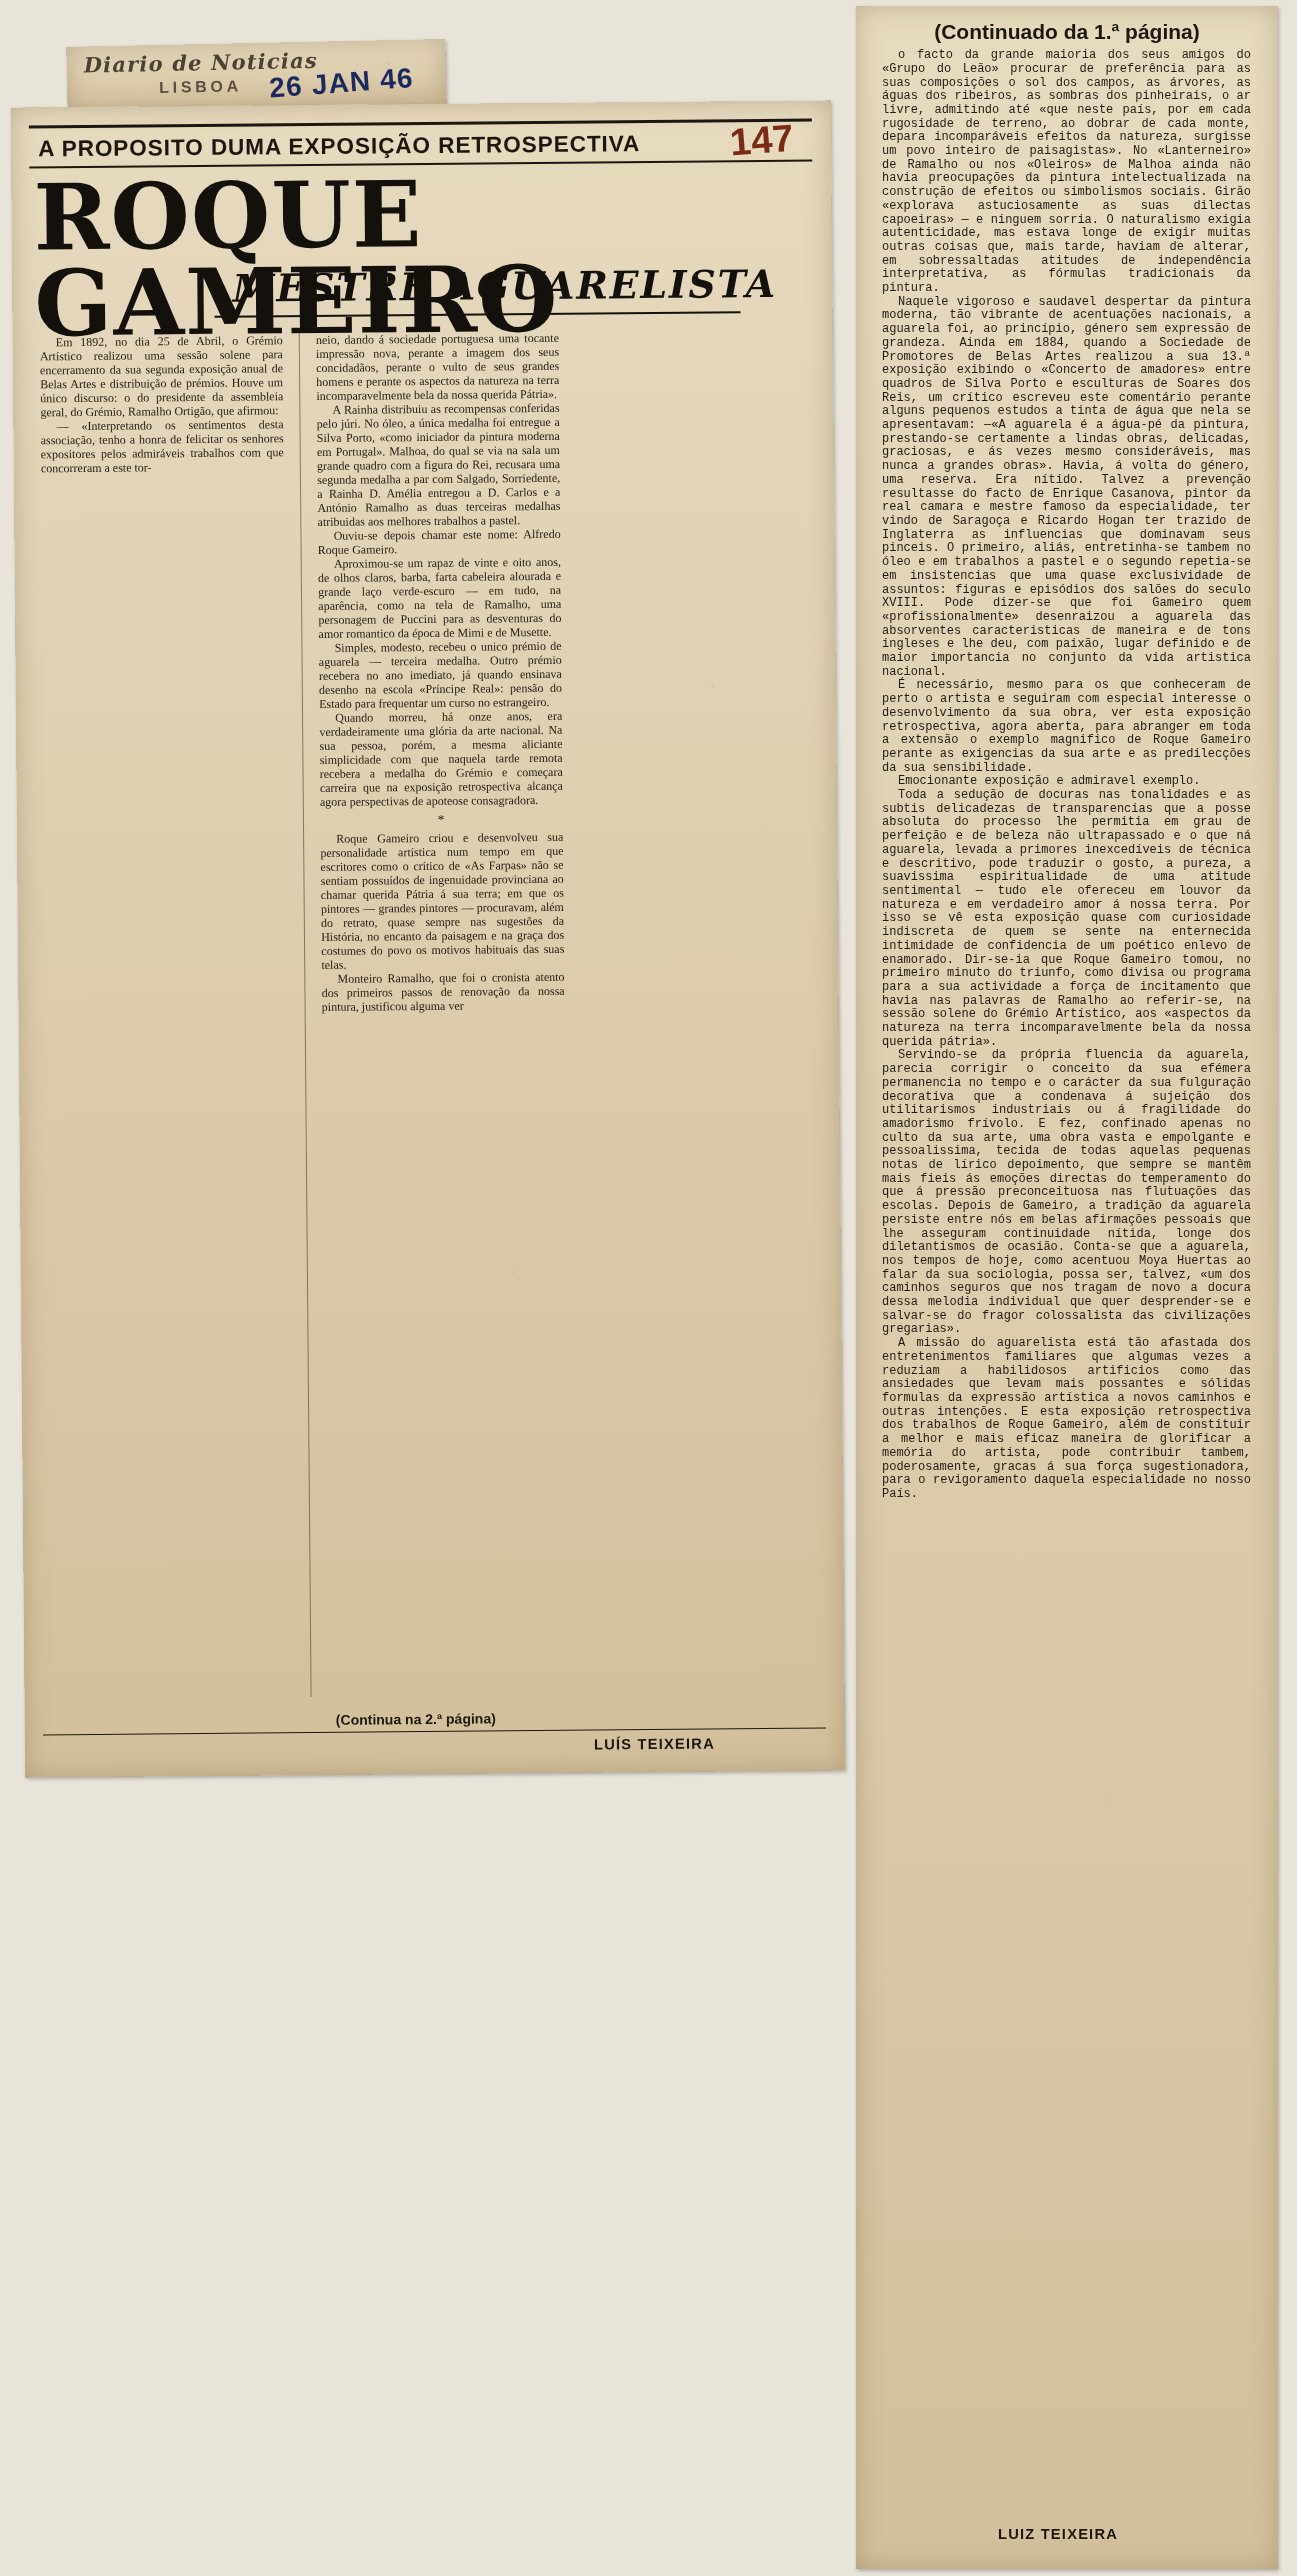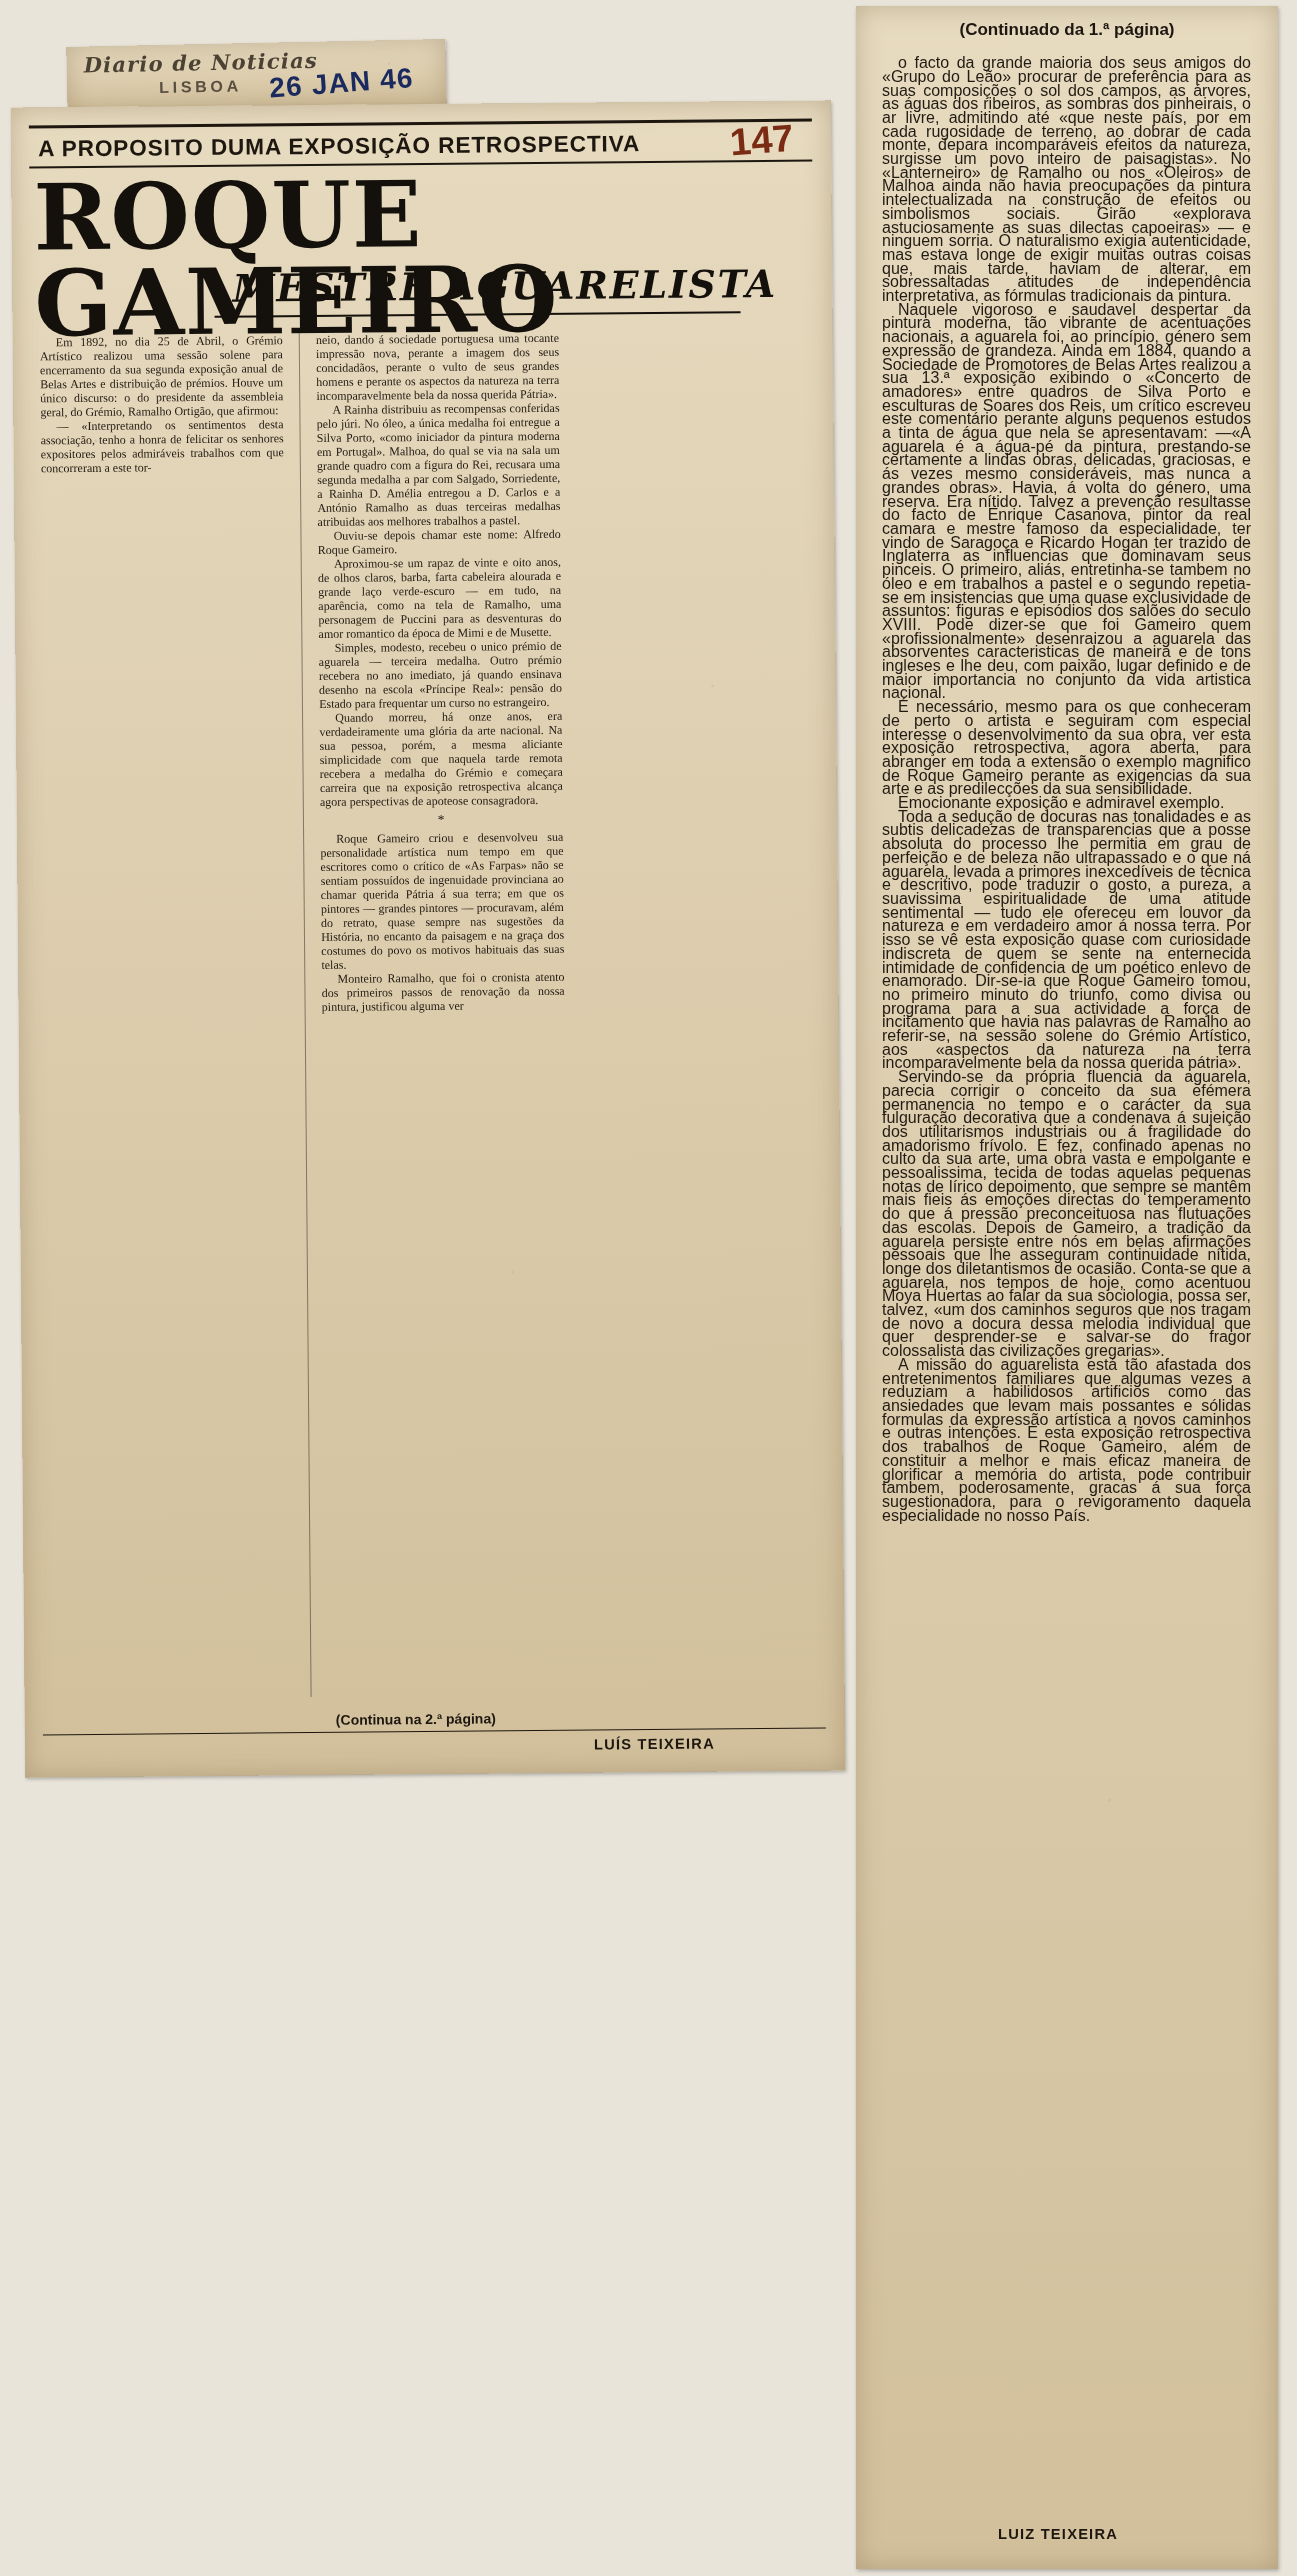--- a/index.html
+++ b/index.html
@@ -119,26 +119,26 @@
   .article-botrule{position:absolute;left:18.3px;top:1627px;width:783px;height:1.2px;background:#1d1710;}
 
   
   #rightcol-clip{
     left:856px;top:6.1px;width:422px;height:2563px;
   }
   #cont-head{
     position:absolute;left:0;top:13.5px;width:422px;
     text-align:center;
     font-family:"Liberation Sans", sans-serif;
-    font-weight:bold;font-size:17px;color:#1d1710;
+    font-weight:bold;font-size:21px;color:#1d1710;
   }
   #rightcol-body{
-    position:absolute;left:26px;top:50px;width:369px;height:2459px;
-    font-family:Liberation Sans, sans-serif;
-    font-size:16px;line-height:13.7px;text-align:justify;color:#221b13;
+    position:absolute;left:26px;top:43px;width:369px;height:2459px;
+    font-family:Liberation Mono, monospace;
+    font-size:12px;line-height:13.7px;text-align:justify;color:#221b13;
   }
   #rightcol-body p{margin:0;text-indent:16px;}
   .byline-right{
     position:absolute;left:0;top:2520px;width:404px;
     text-align:center;
     font-family:"Liberation Sans", sans-serif;
     font-weight:bold;font-size:14.7px;letter-spacing:1.2px;color:#1d1710;
   }
   .edge-shadow{
     position:absolute;inset:0;

